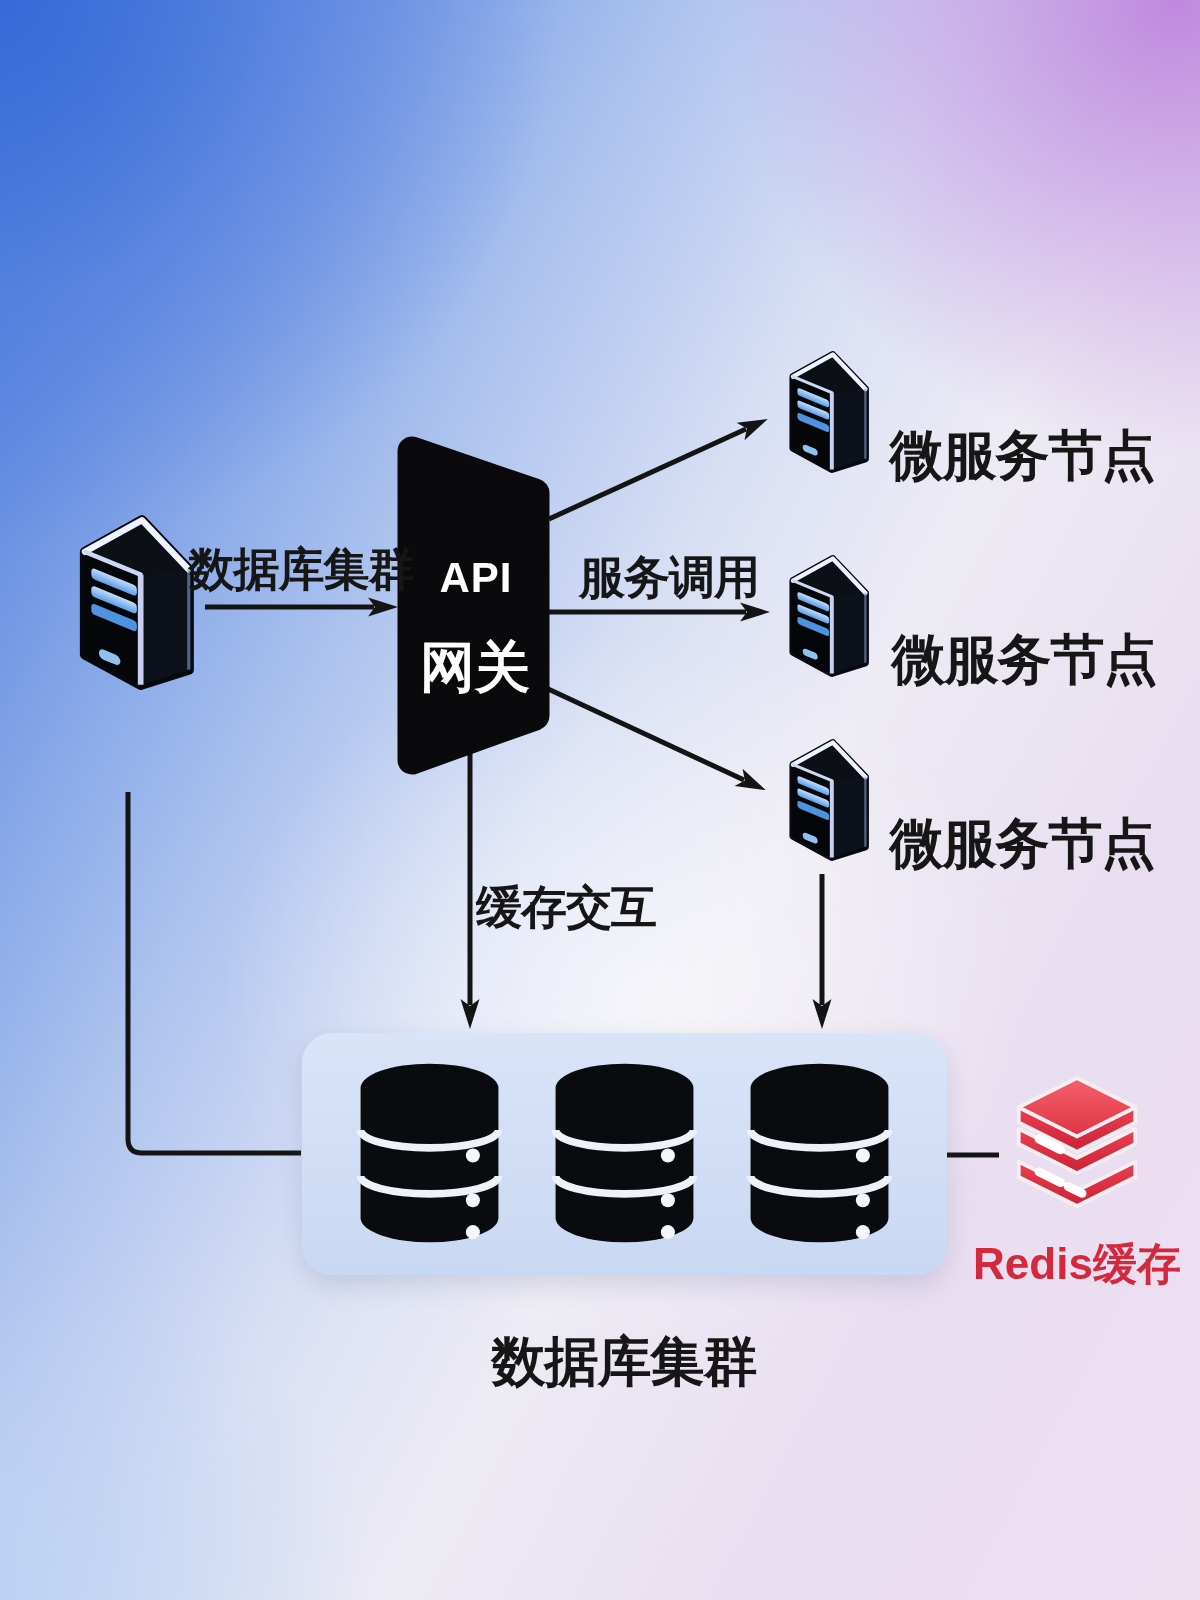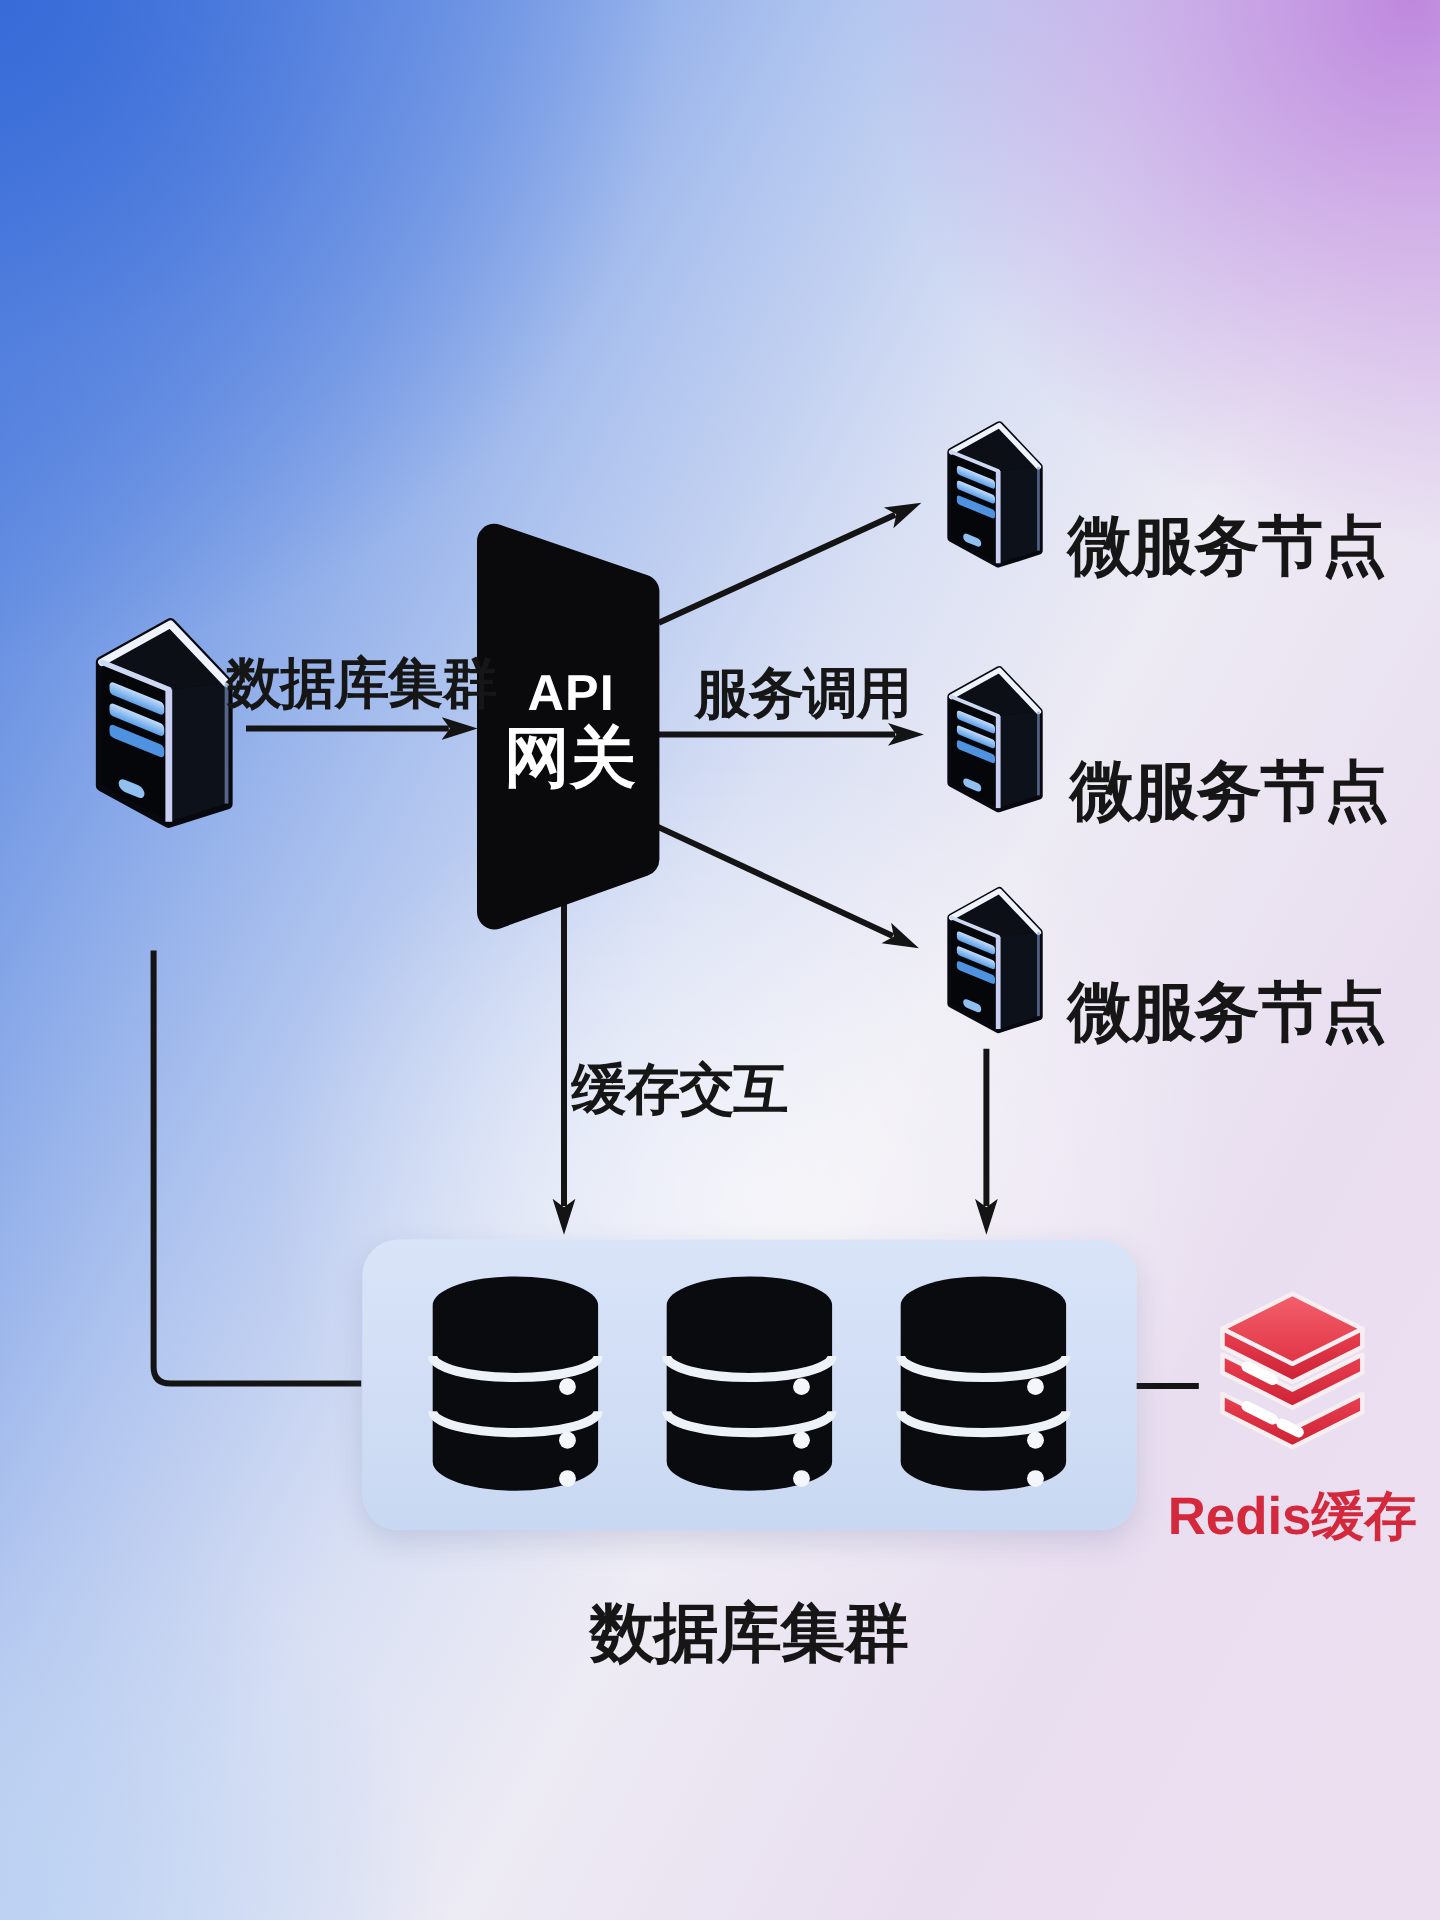--- a/index.html
+++ b/index.html
@@ -106,21 +106,21 @@
       <path d="M822,874 L822,1005" marker-end="url(#arrow)"></path>
       <path d="M128,792 L128,1139 Q128,1153 142,1153 L301,1153"></path>
       <path d="M947,1155 L999,1155"></path>
     </g>
   </svg>
 
   <svg class="abs" style="left:388px;top:420px" width="170" height="360" viewBox="0 0 170 360">
     <path d="M24,31 L147,73 L147,296 L24,340 Z" fill="#0a0a0d" stroke="#0a0a0d" stroke-width="29" stroke-linejoin="round"></path>
   </svg>
   <div class="gw-text" style="left:476px;top:578px;font-size:42px;letter-spacing:1px">API</div>
-  <div class="gw-text" style="left:475px;top:632px;font-size:55px">网关</div>
+  <div class="gw-text" style="left:475px;top:668px;font-size:55px">网关</div>
 
   <svg class="abs" style="left:52px;top:495px" width="152" height="215" viewBox="0 0 120 160">
       <use href="#sym-server"></use>
     </svg>
 
   <svg class="abs" style="left:770px;top:336px" width="106" height="152" viewBox="0 0 120 160">
       <use href="#sym-server"></use>
     </svg>
   <div class="lbl node-lbl" style="left:1022px;top:412px">微服务节点</div>
 

